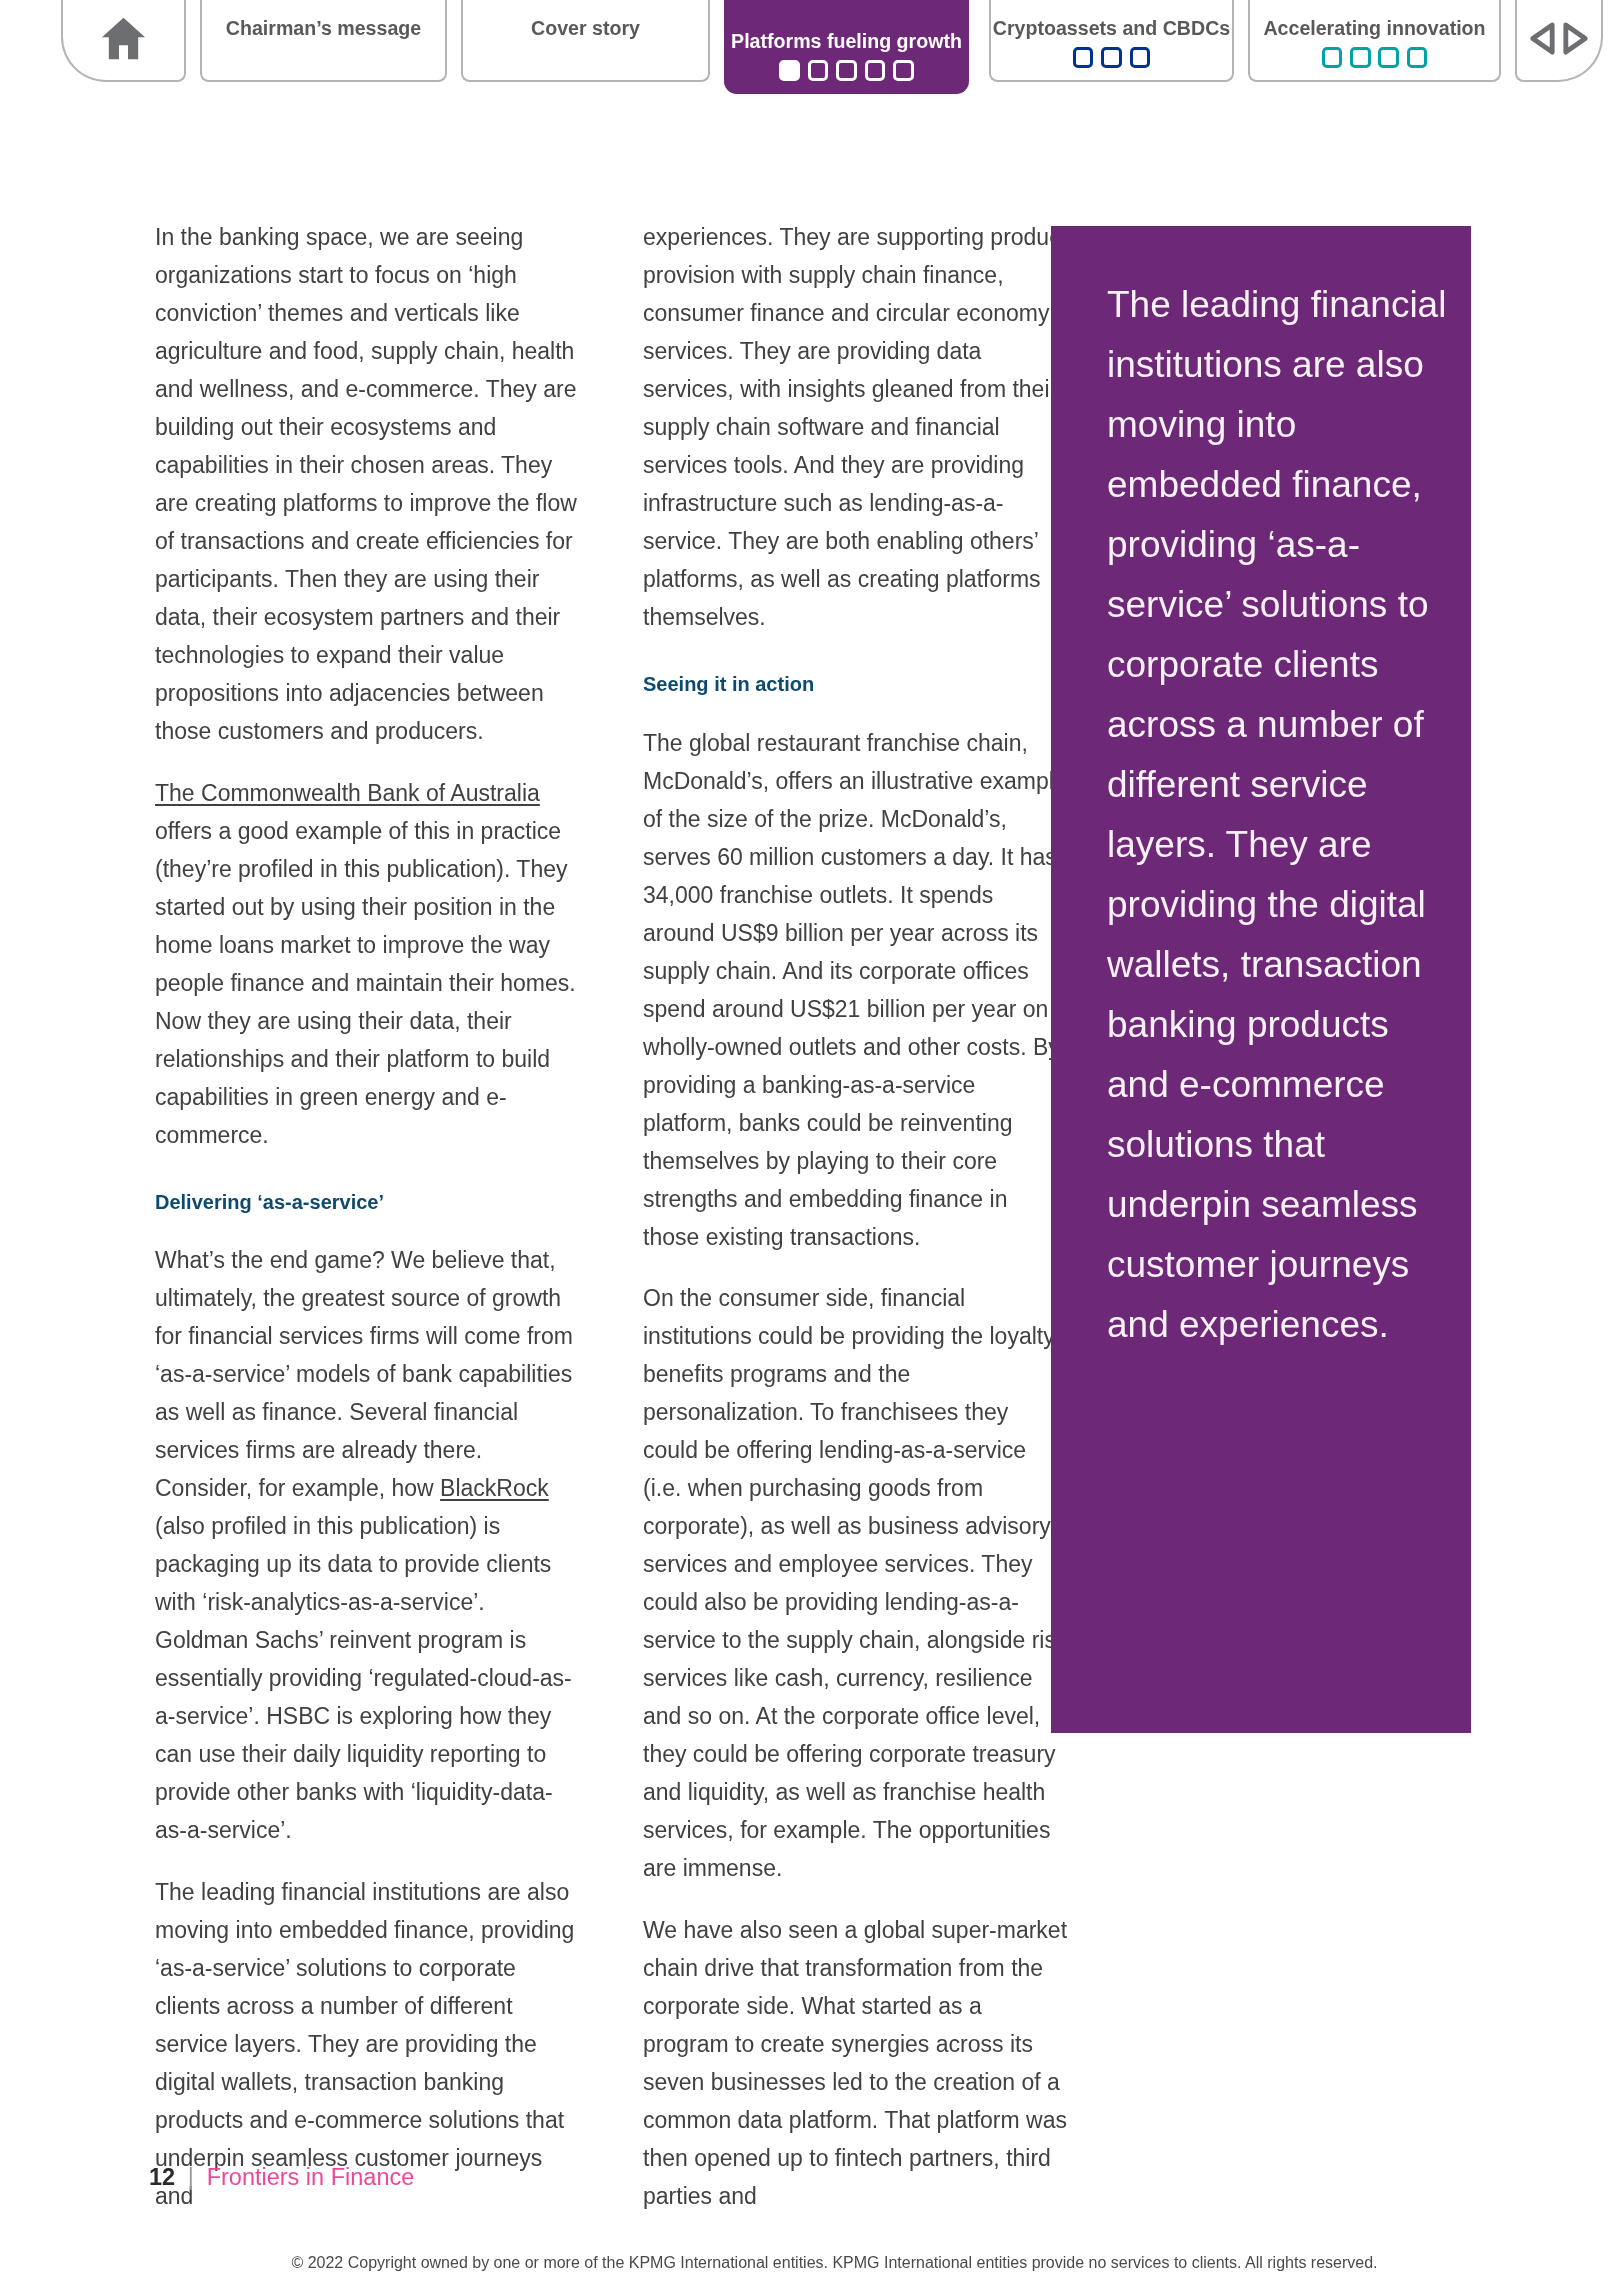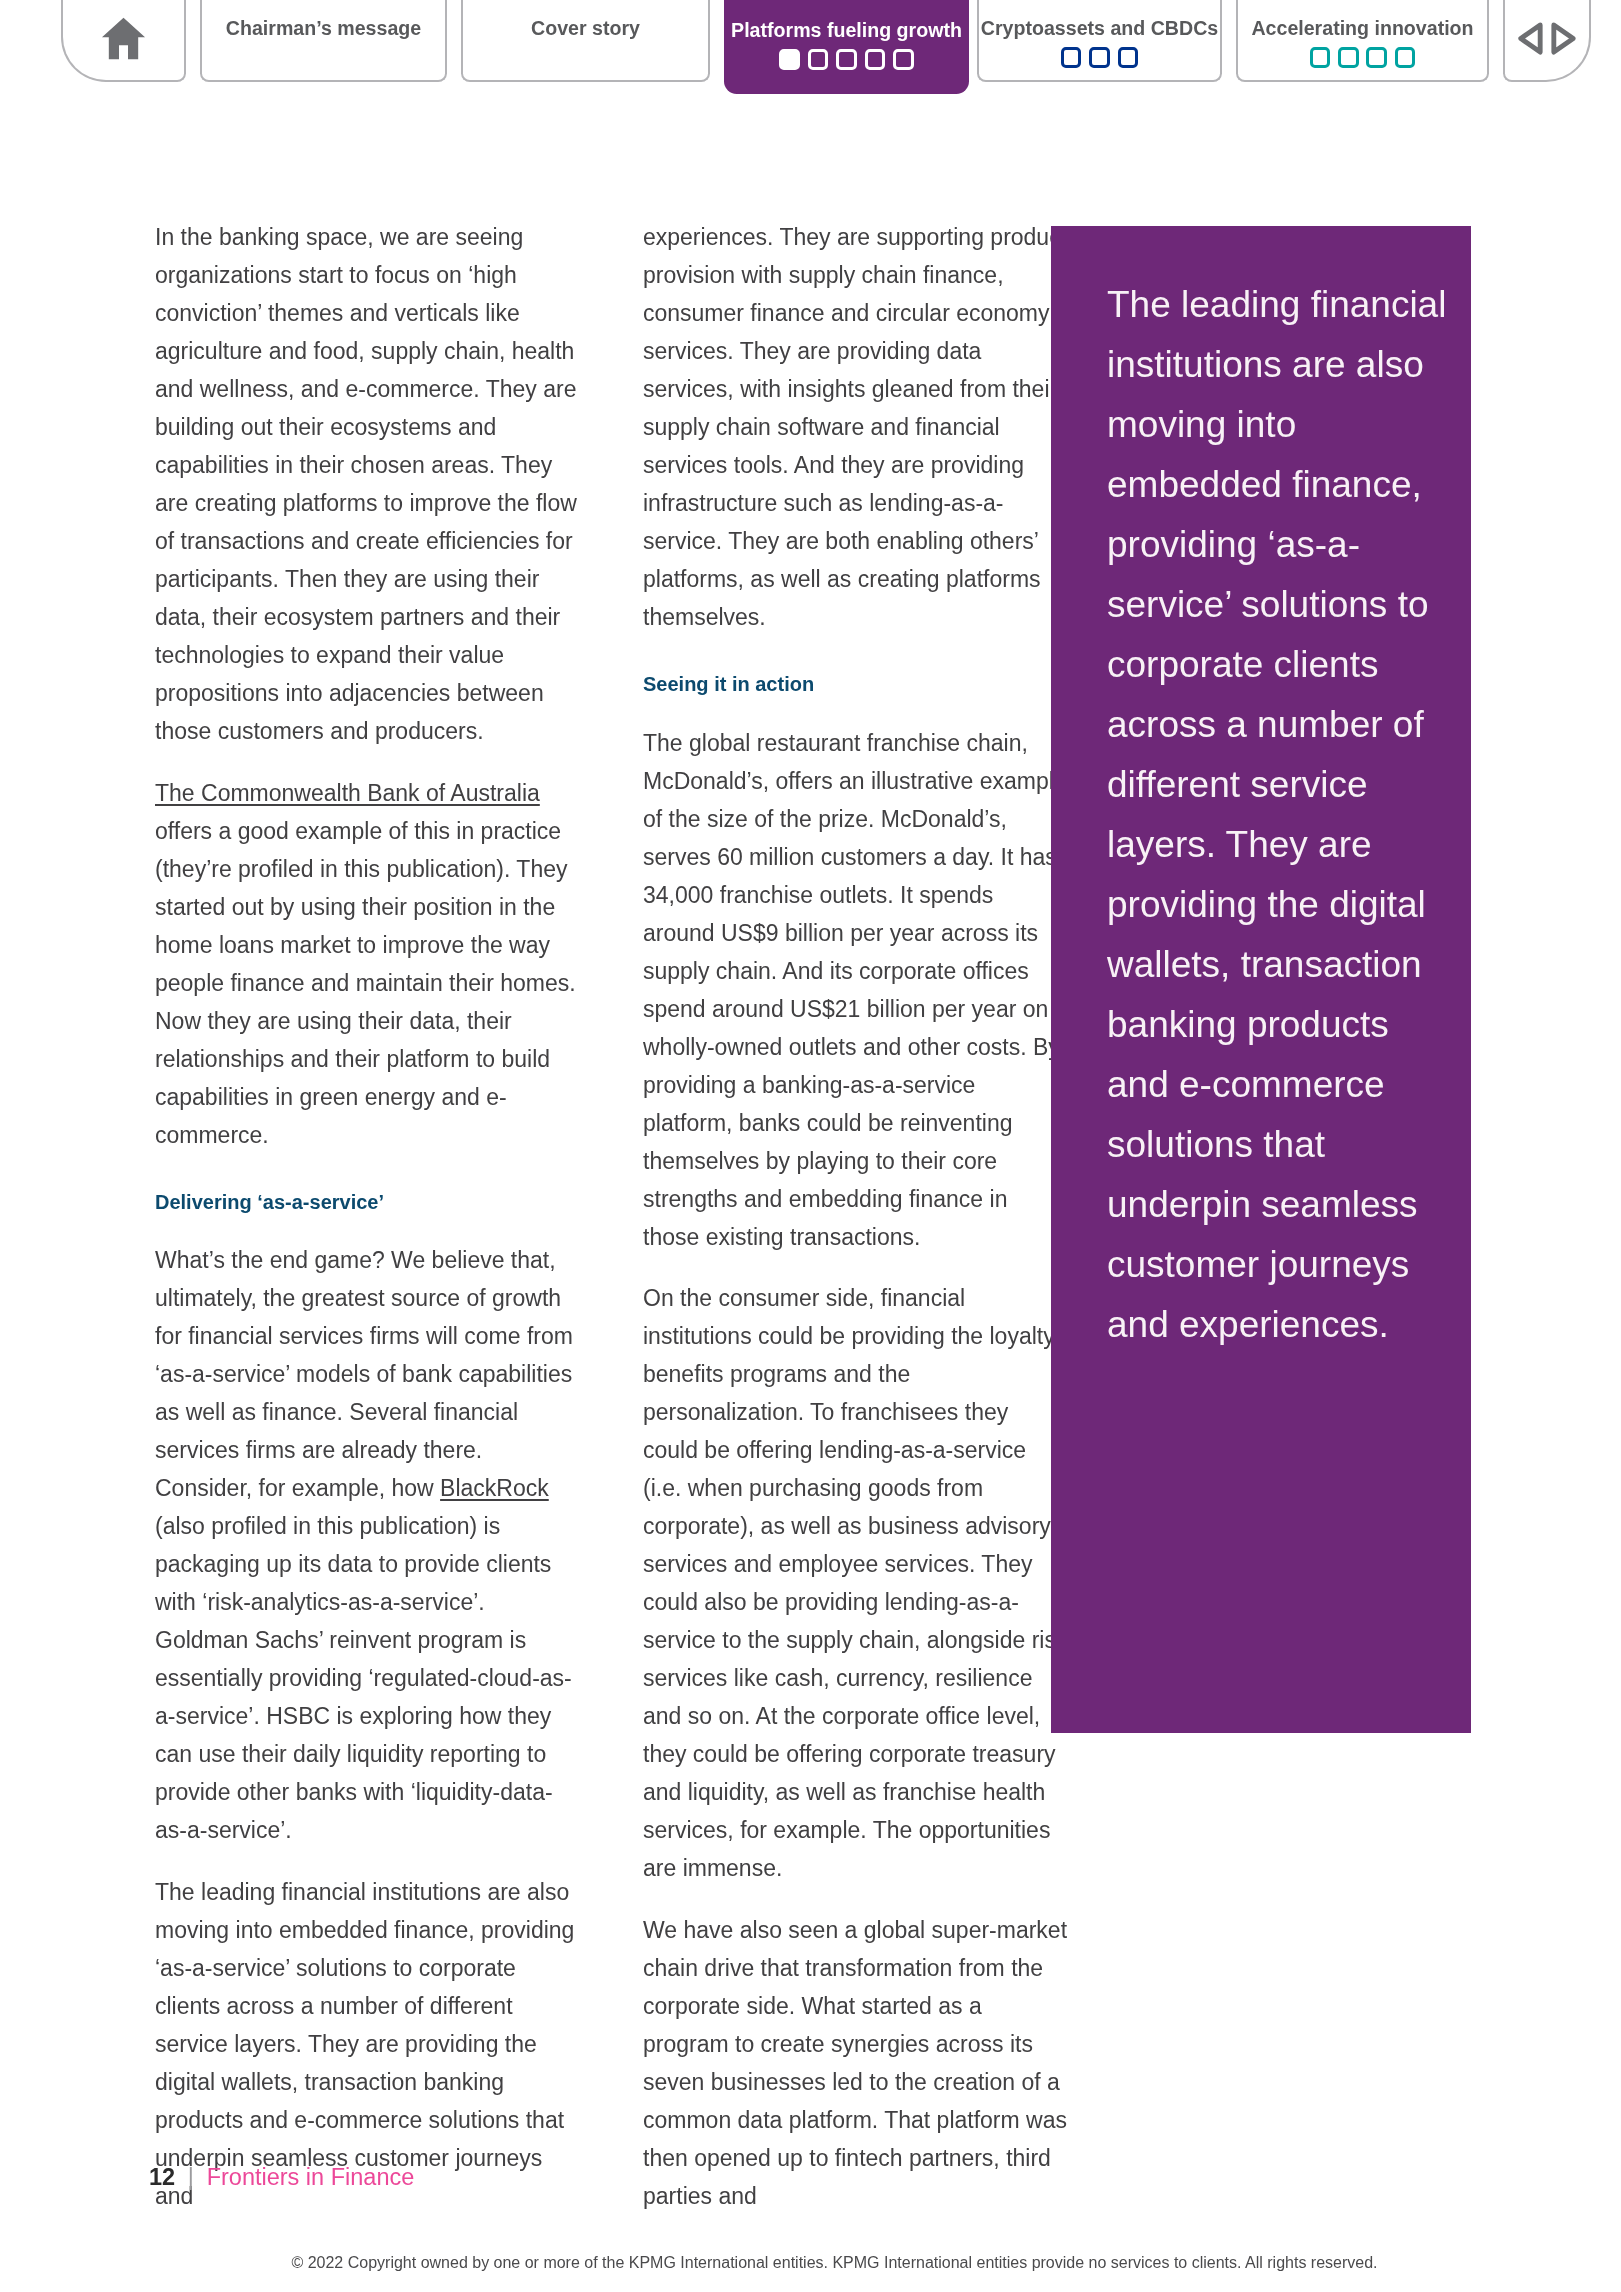--- a/index.html
+++ b/index.html
@@ -15,21 +15,21 @@
     height:82px; margin-right:14px;
     display:flex; flex-direction:column; align-items:center;
     padding-top:16.7px;
   }
   .tab-label { font-size:19.6px; font-weight:bold; color:#58595b; white-space:nowrap; line-height:23.5px; }
   .tab.home { width:125px; border-radius:0 0 8.8px 45px; justify-content:center; padding-top:0; }
   .tab.w1 { width:247px; }
   .tab.w2 { width:249px; }
   .tab.active {
     width:245px; height:94px; border:none; background:#6E2878;
-    border-radius:0 0 12.7px 12.7px; padding-top:19px; margin-right:8px;
+    border-radius:0 0 12.7px 12.7px; padding-top:30px; margin-right:20px;
   }
   .tab.active .tab-label { color:#ffffff; }
   .tab.w3 { width:253px; }
   .tab.w4 { width:245px; }
   .tab.arrows { width:88px; border-radius:0 0 45px 8.8px; justify-content:center; padding-top:0; flex-direction:row; align-items:center; gap:2px; }
   .squares { display:flex; gap:7.8px; margin-top:6.9px; }
   .sq { width:20.6px; height:20.6px; box-sizing:border-box; border-radius:4.9px; }
   .sq.white { border:3.4px solid #ffffff; }
   .sq.white.filled { background:#ffffff; }
   .sq.teal { border:3.4px solid #00A3A1; }

